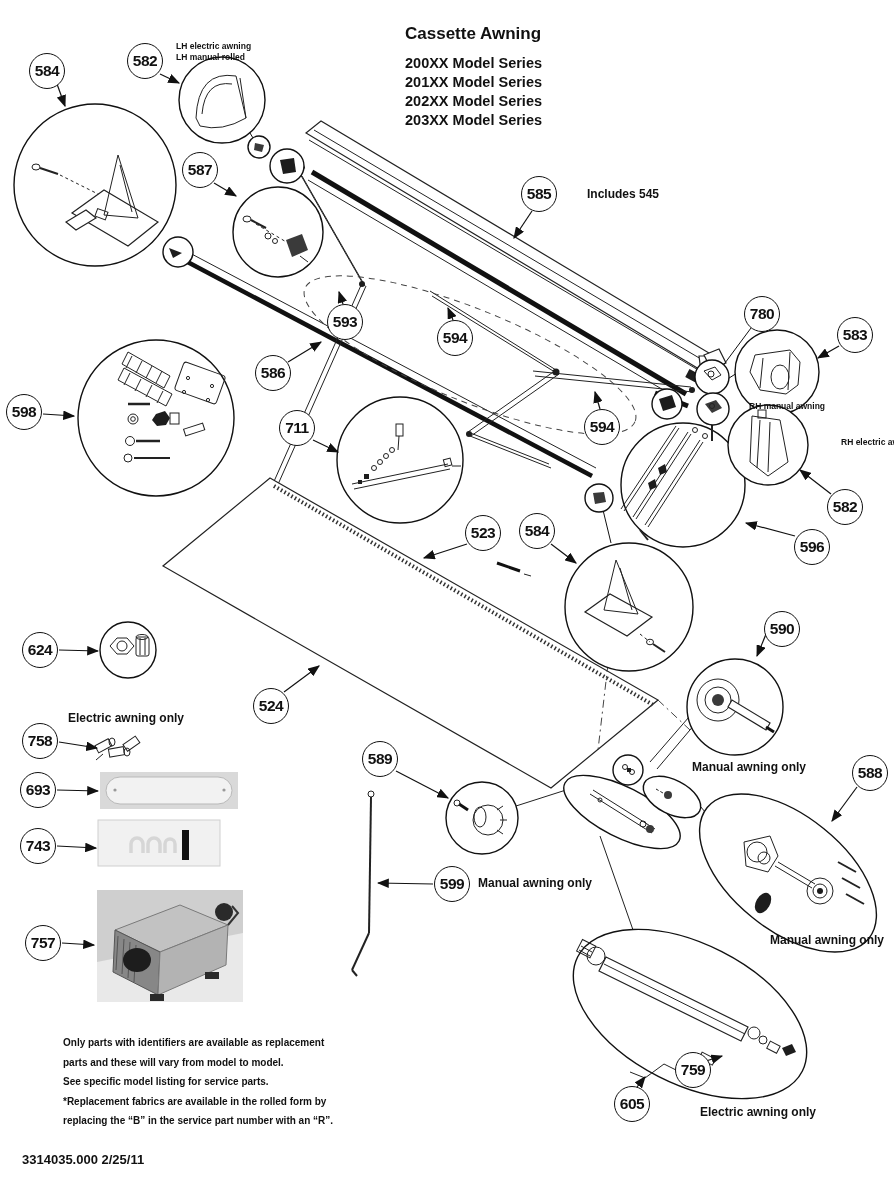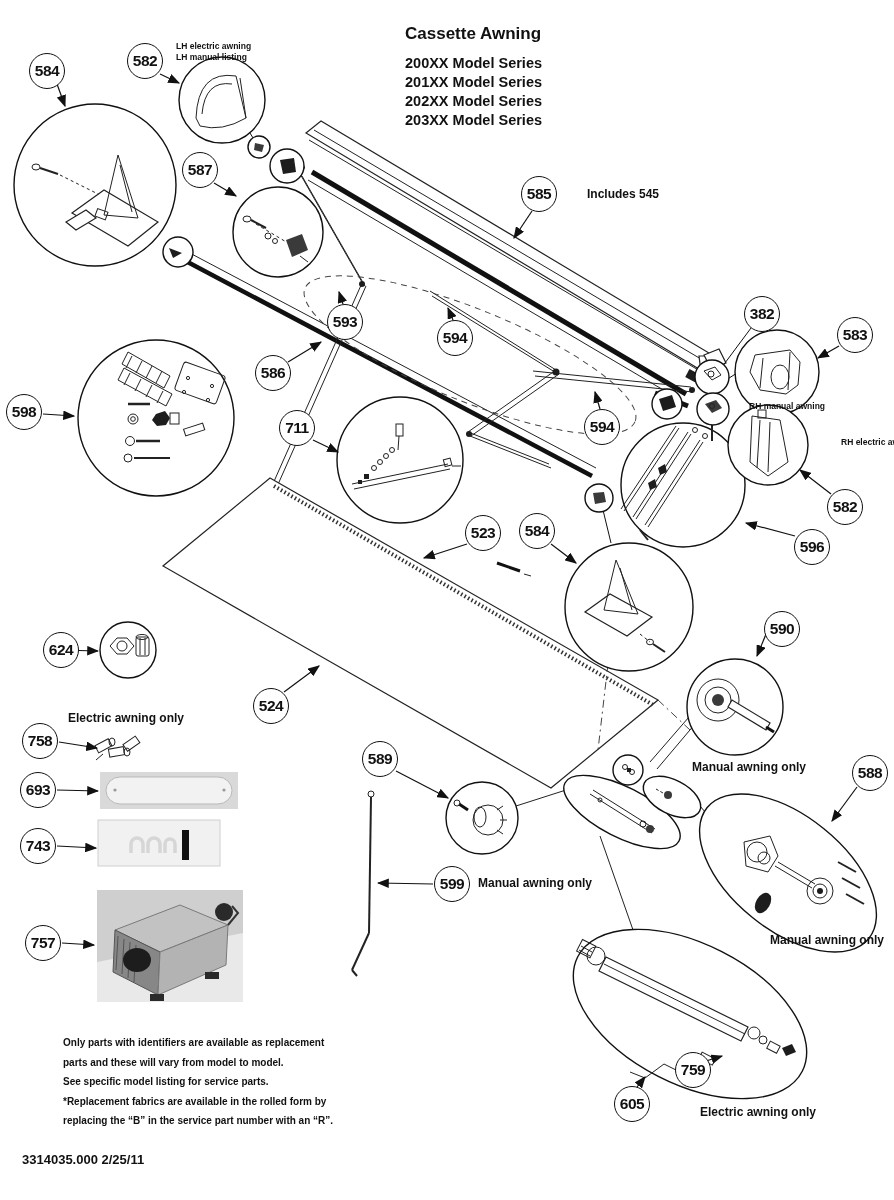--- a/index.html
+++ b/index.html
@@ -408,49 +408,49 @@
   <div class="title">
     <div class="t1">Cassette Awning</div>
     <div class="t2">200XX Model Series</div>
     <div class="t2">201XX Model Series</div>
     <div class="t2">202XX Model Series</div>
     <div class="t2">203XX Model Series</div>
   </div>
 
   <div class="lbl tiny" style="left:176px;top:33px;margin-top:8px;">
     <div>LH electric awning</div>
-    <div>LH manual listing</div>
+    <div>LH manual rolled</div>
   </div>
   <div class="lbl mid" style="left:563px;top:187px;font-weight:600;">Includes 545</div>
   <div class="lbl tiny" style="left:749px;top:401px;">RH manual awning</div>
   <div class="lbl tiny" style="left:804px;top:437px;padding-left:37px;">RH electric awning</div>
   <div class="lbl small" style="left:68px;top:711px;">Electric awning only</div>
   <div class="lbl small" style="left:692px;top:760px;">Manual awning only</div>
   <div class="lbl small" style="left:478px;top:876px;">Manual awning only</div>
   <div class="lbl small" style="left:770px;top:933px;">Manual awning only</div>
   <div class="lbl small" style="left:700px;top:1105px;">Electric awning only</div>
 
   <div class="callout" style="left:29px;top:53px;">584</div>
   <div class="callout" style="left:127px;top:43px;">582</div>
   <div class="callout" style="left:182px;top:152px;">587</div>
   <div class="callout" style="left:521px;top:176px;">585</div>
   <div class="callout" style="left:327px;top:304px;">593</div>
   <div class="callout" style="left:437px;top:320px;">594</div>
   <div class="callout" style="left:255px;top:355px;">586</div>
   <div class="callout" style="left:6px;top:394px;">598</div>
   <div class="callout" style="left:279px;top:410px;">711</div>
-  <div class="callout" style="left:744px;top:296px;">382</div>
+  <div class="callout" style="left:744px;top:296px;">780</div>
   <div class="callout" style="left:837px;top:317px;">583</div>
   <div class="callout" style="left:827px;top:489px;">582</div>
   <div class="callout" style="left:794px;top:529px;">596</div>
   <div class="callout" style="left:584px;top:409px;">594</div>
   <div class="callout" style="left:465px;top:515px;">523</div>
   <div class="callout" style="left:519px;top:513px;">584</div>
   <div class="callout" style="left:764px;top:611px;">590</div>
-  <div class="callout" style="left:22px;top:632px;margin-left:21px;">624</div>
+  <div class="callout" style="left:22px;top:632px;">624</div>
   <div class="callout" style="left:22px;top:723px;">758</div>
   <div class="callout" style="left:20px;top:772px;">693</div>
   <div class="callout" style="left:20px;top:828px;">743</div>
   <div class="callout" style="left:25px;top:925px;">757</div>
   <div class="callout" style="left:253px;top:688px;">524</div>
   <div class="callout" style="left:362px;top:741px;">589</div>
   <div class="callout" style="left:434px;top:866px;">599</div>
   <div class="callout" style="left:852px;top:755px;">588</div>
   <div class="callout" style="left:675px;top:1052px;">759</div>
   <div class="callout" style="left:614px;top:1086px;">605</div>

